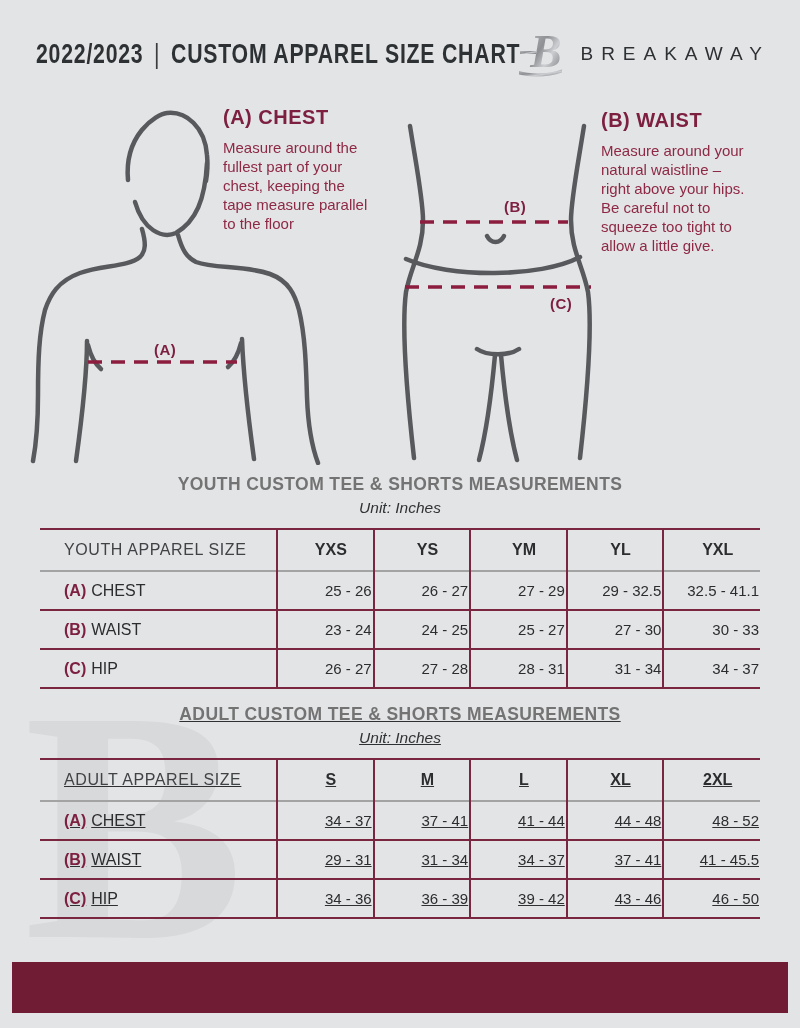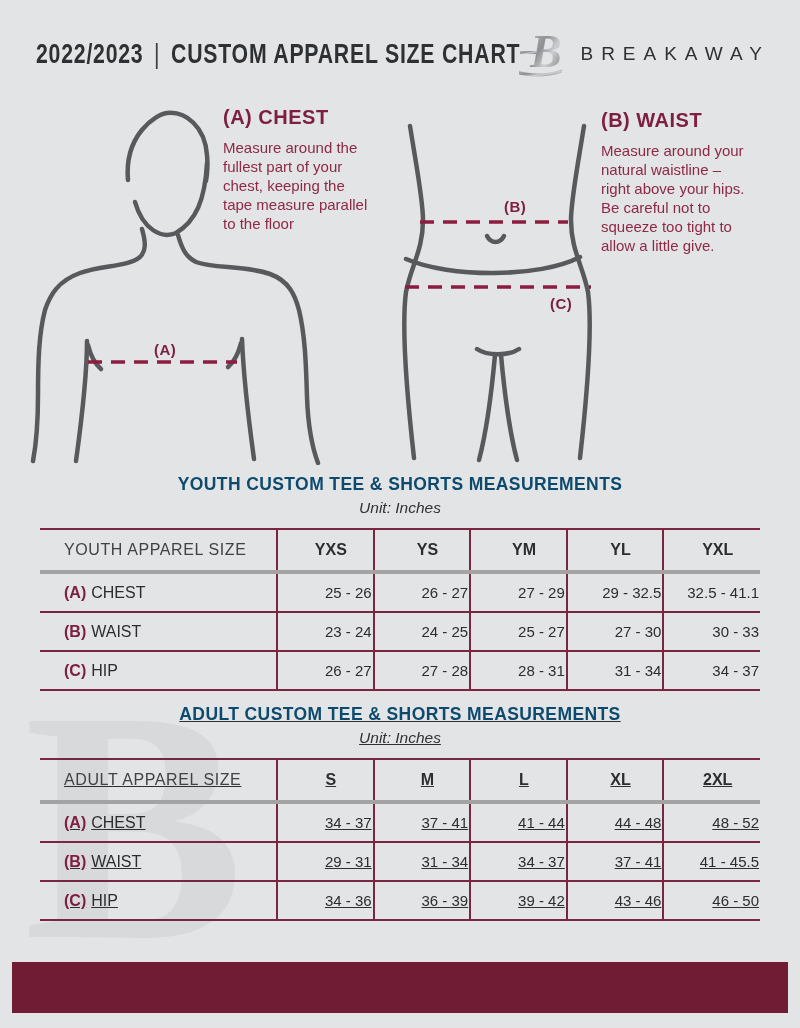--- a/index.html
+++ b/index.html
@@ -42,28 +42,28 @@
     margin:0;font-size:20px;font-weight:bold;letter-spacing:0.5px;color:#7d2040;
   }
   .guide p{
     margin:9px 0 0 0;font-size:15px;line-height:19px;
     color:#8e2945;white-space:pre-line;
   }
   
   .tbl-section{position:absolute;left:0;width:800px;text-align:center;}
   .youth-section{top:474px;}
   .adult-section{top:704px;text-decoration:underline;}
-  .tbl-title{margin:0;font-size:17.5px;font-weight:bold;letter-spacing:0.4px;color:#0c4a6e;}
+  .tbl-title{margin:0;font-size:17.5px;font-weight:bold;letter-spacing:0.4px;color:#737373;}
   .tbl-unit{margin:4px 0 0 0;font-size:15.5px;font-style:italic;color:#303335;}
   table.size-table{
     width:720px;margin:11px auto 0 auto;border-collapse:collapse;table-layout:fixed;
   }
   table.size-table col.c0{width:237px;}
   table.size-table col.cn{width:96.6px;}
-  table.size-table thead tr{border-top:2px solid #7b2640;border-bottom:4px solid #a3a3a3;}
+  table.size-table thead tr{border-top:2px solid #7b2640;border-bottom:2px solid #a3a3a3;}
   table.size-table tbody tr{border-bottom:2px solid #7b2640;}
   table.size-table th+th, table.size-table td+td{border-left:2px solid #7b2640;}
   table.size-table th{height:38px;font-size:16px;font-weight:bold;color:#2b2d2f;padding-left:12px;}
   table.size-table td{height:35px;font-size:15px;color:#2b2d2f;text-align:right;}
   table.size-table .lblcell{
     text-align:left;padding-left:24px;font-size:16px;font-weight:normal;
   }
   table.size-table th.lblcell{color:#404346;letter-spacing:0.6px;font-size:16px;}
   table.size-table td.lblcell .mk{font-weight:bold;color:#7d2040;margin-right:5px;}
   

